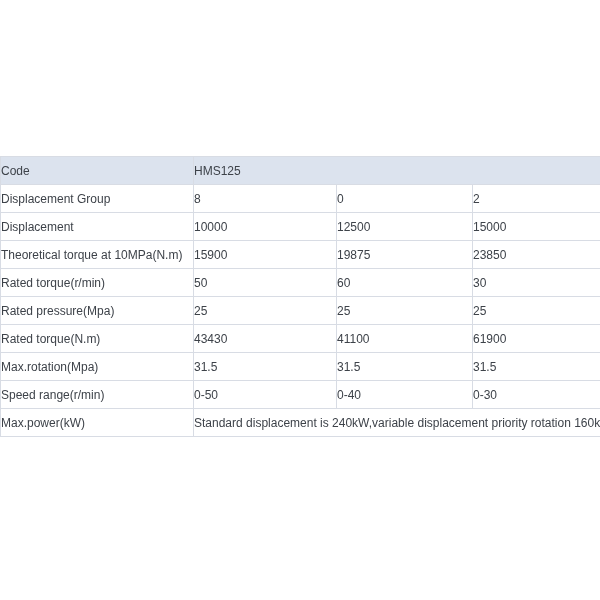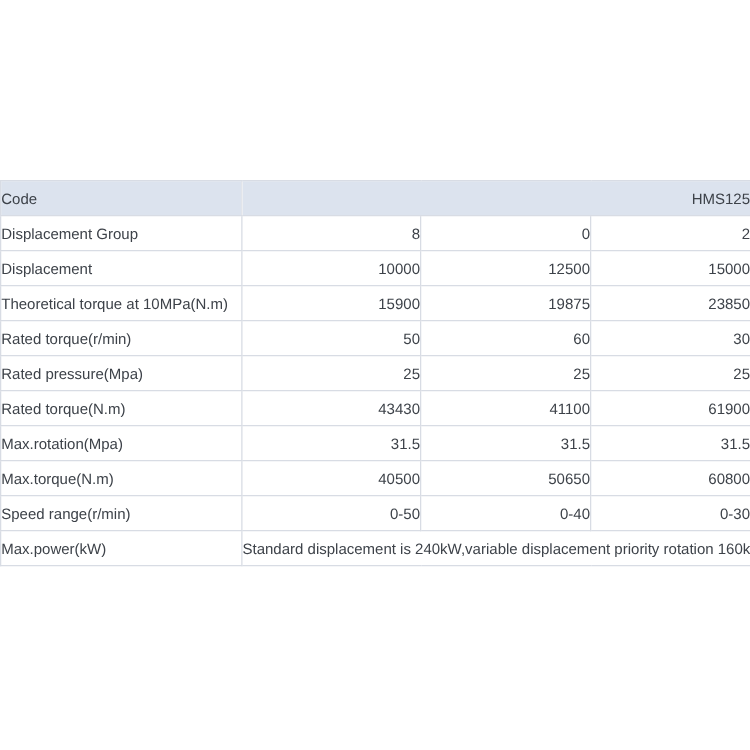--- a/index.html
+++ b/index.html
@@ -12,40 +12,40 @@
   body{
     width:600px;height:600px;
     background:var(--page-bg);
     font-family:"Liberation Sans", sans-serif;
     color:var(--text);
     overflow:hidden;
     position:relative;
   }
   table.spec{
     position:absolute;
-    top:144px;left:0;
+    top:156px;left:0;
     width:600px;
     border-collapse:collapse;
     table-layout:fixed;
   }
   table.spec td{
     border:1px solid var(--border);
     height:27px;
     font-size:12px;
     color:var(--text);
     padding:0;
     overflow:hidden;
     white-space:nowrap;
   }
   td.label{
     text-align:left;
     padding-left:10px;
   }
   td.val{
-    text-align:right;
+    text-align:left;
   }
   tr.header-row td{
     background:var(--header-bg);
   }
   td.footer-note{
     text-align:center;
     font-size:11.5px;
     white-space:nowrap;
   }
 </style>
@@ -101,26 +101,20 @@
       <td class="val">41100</td>
       <td class="val">61900</td>
     </tr>
     <tr>
       <td class="label">Max.rotation(Mpa)</td>
       <td class="val">31.5</td>
       <td class="val">31.5</td>
       <td class="val">31.5</td>
     </tr>
     <tr>
-      <td class="label">Max.torque(N.m)</td>
-      <td class="val">40500</td>
-      <td class="val">50650</td>
-      <td class="val">60800</td>
-    </tr>
-    <tr>
       <td class="label">Speed range(r/min)</td>
       <td class="val">0-50</td>
       <td class="val">0-40</td>
       <td class="val">0-30</td>
     </tr>
 
     <tr>
       <td class="label">Max.power(kW)</td>
       <td class="footer-note" colspan="3">Standard displacement is 240kW,variable displacement priority rotation 160kW</td>
     </tr>

